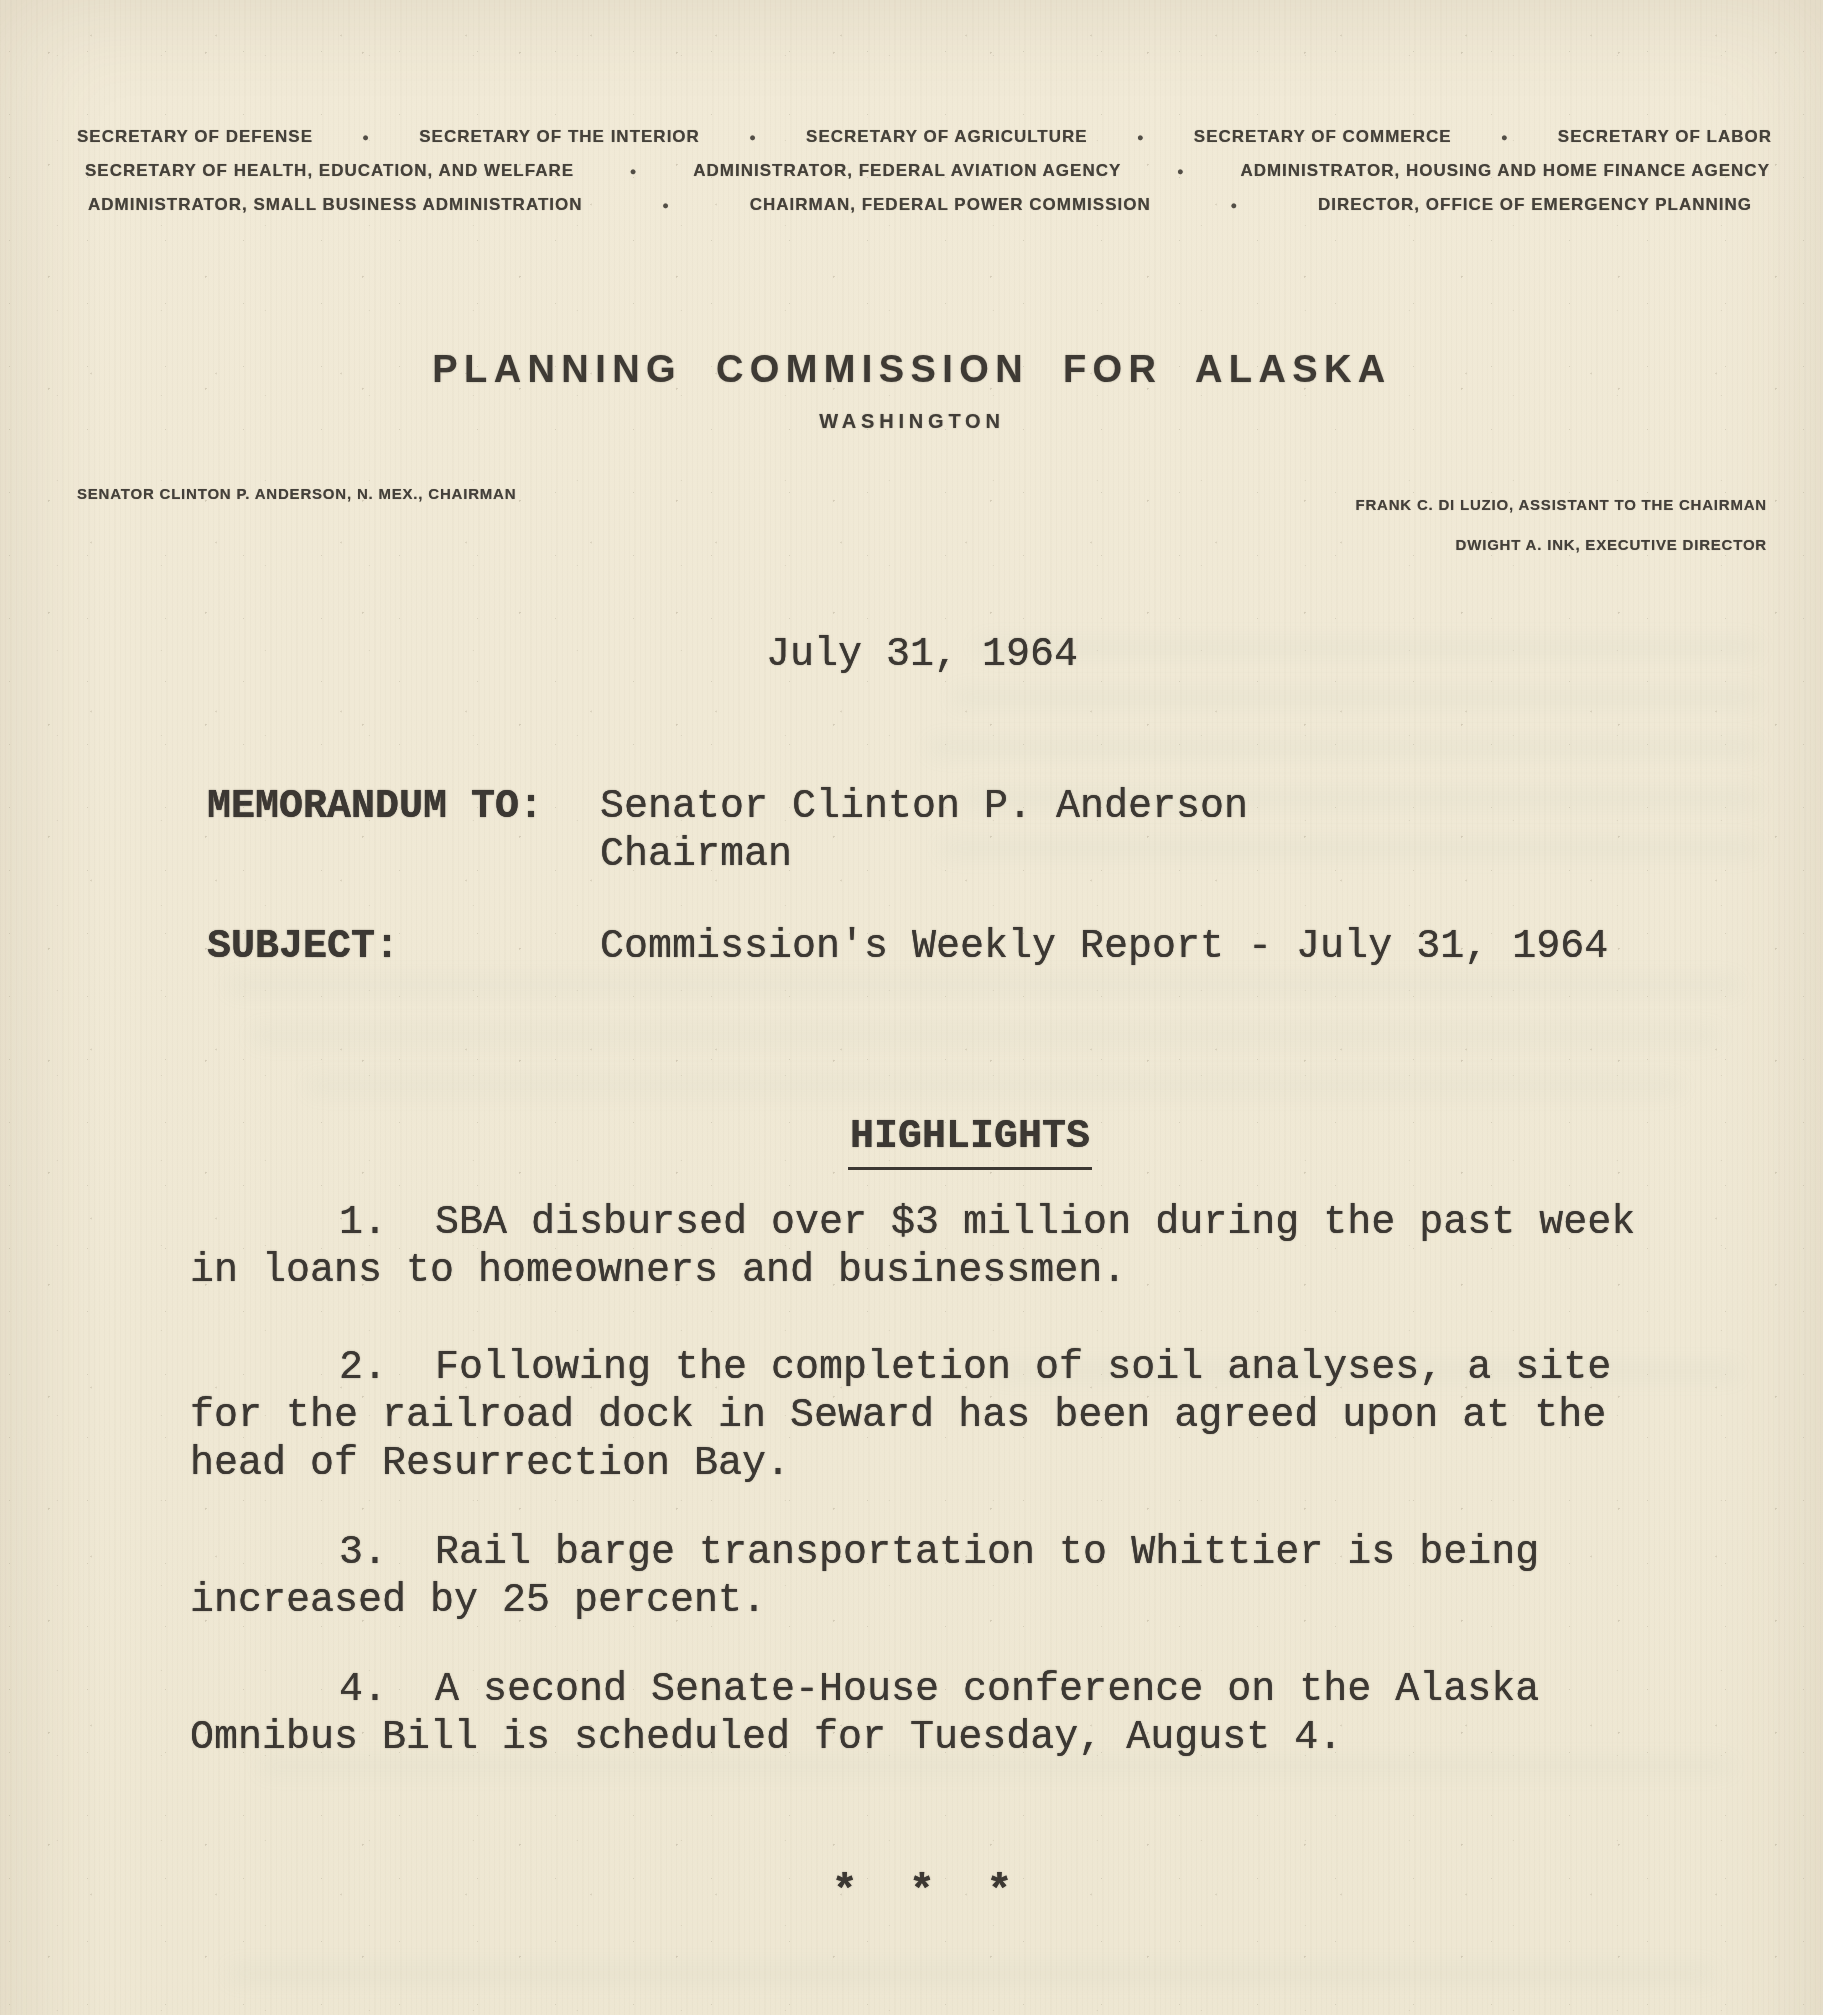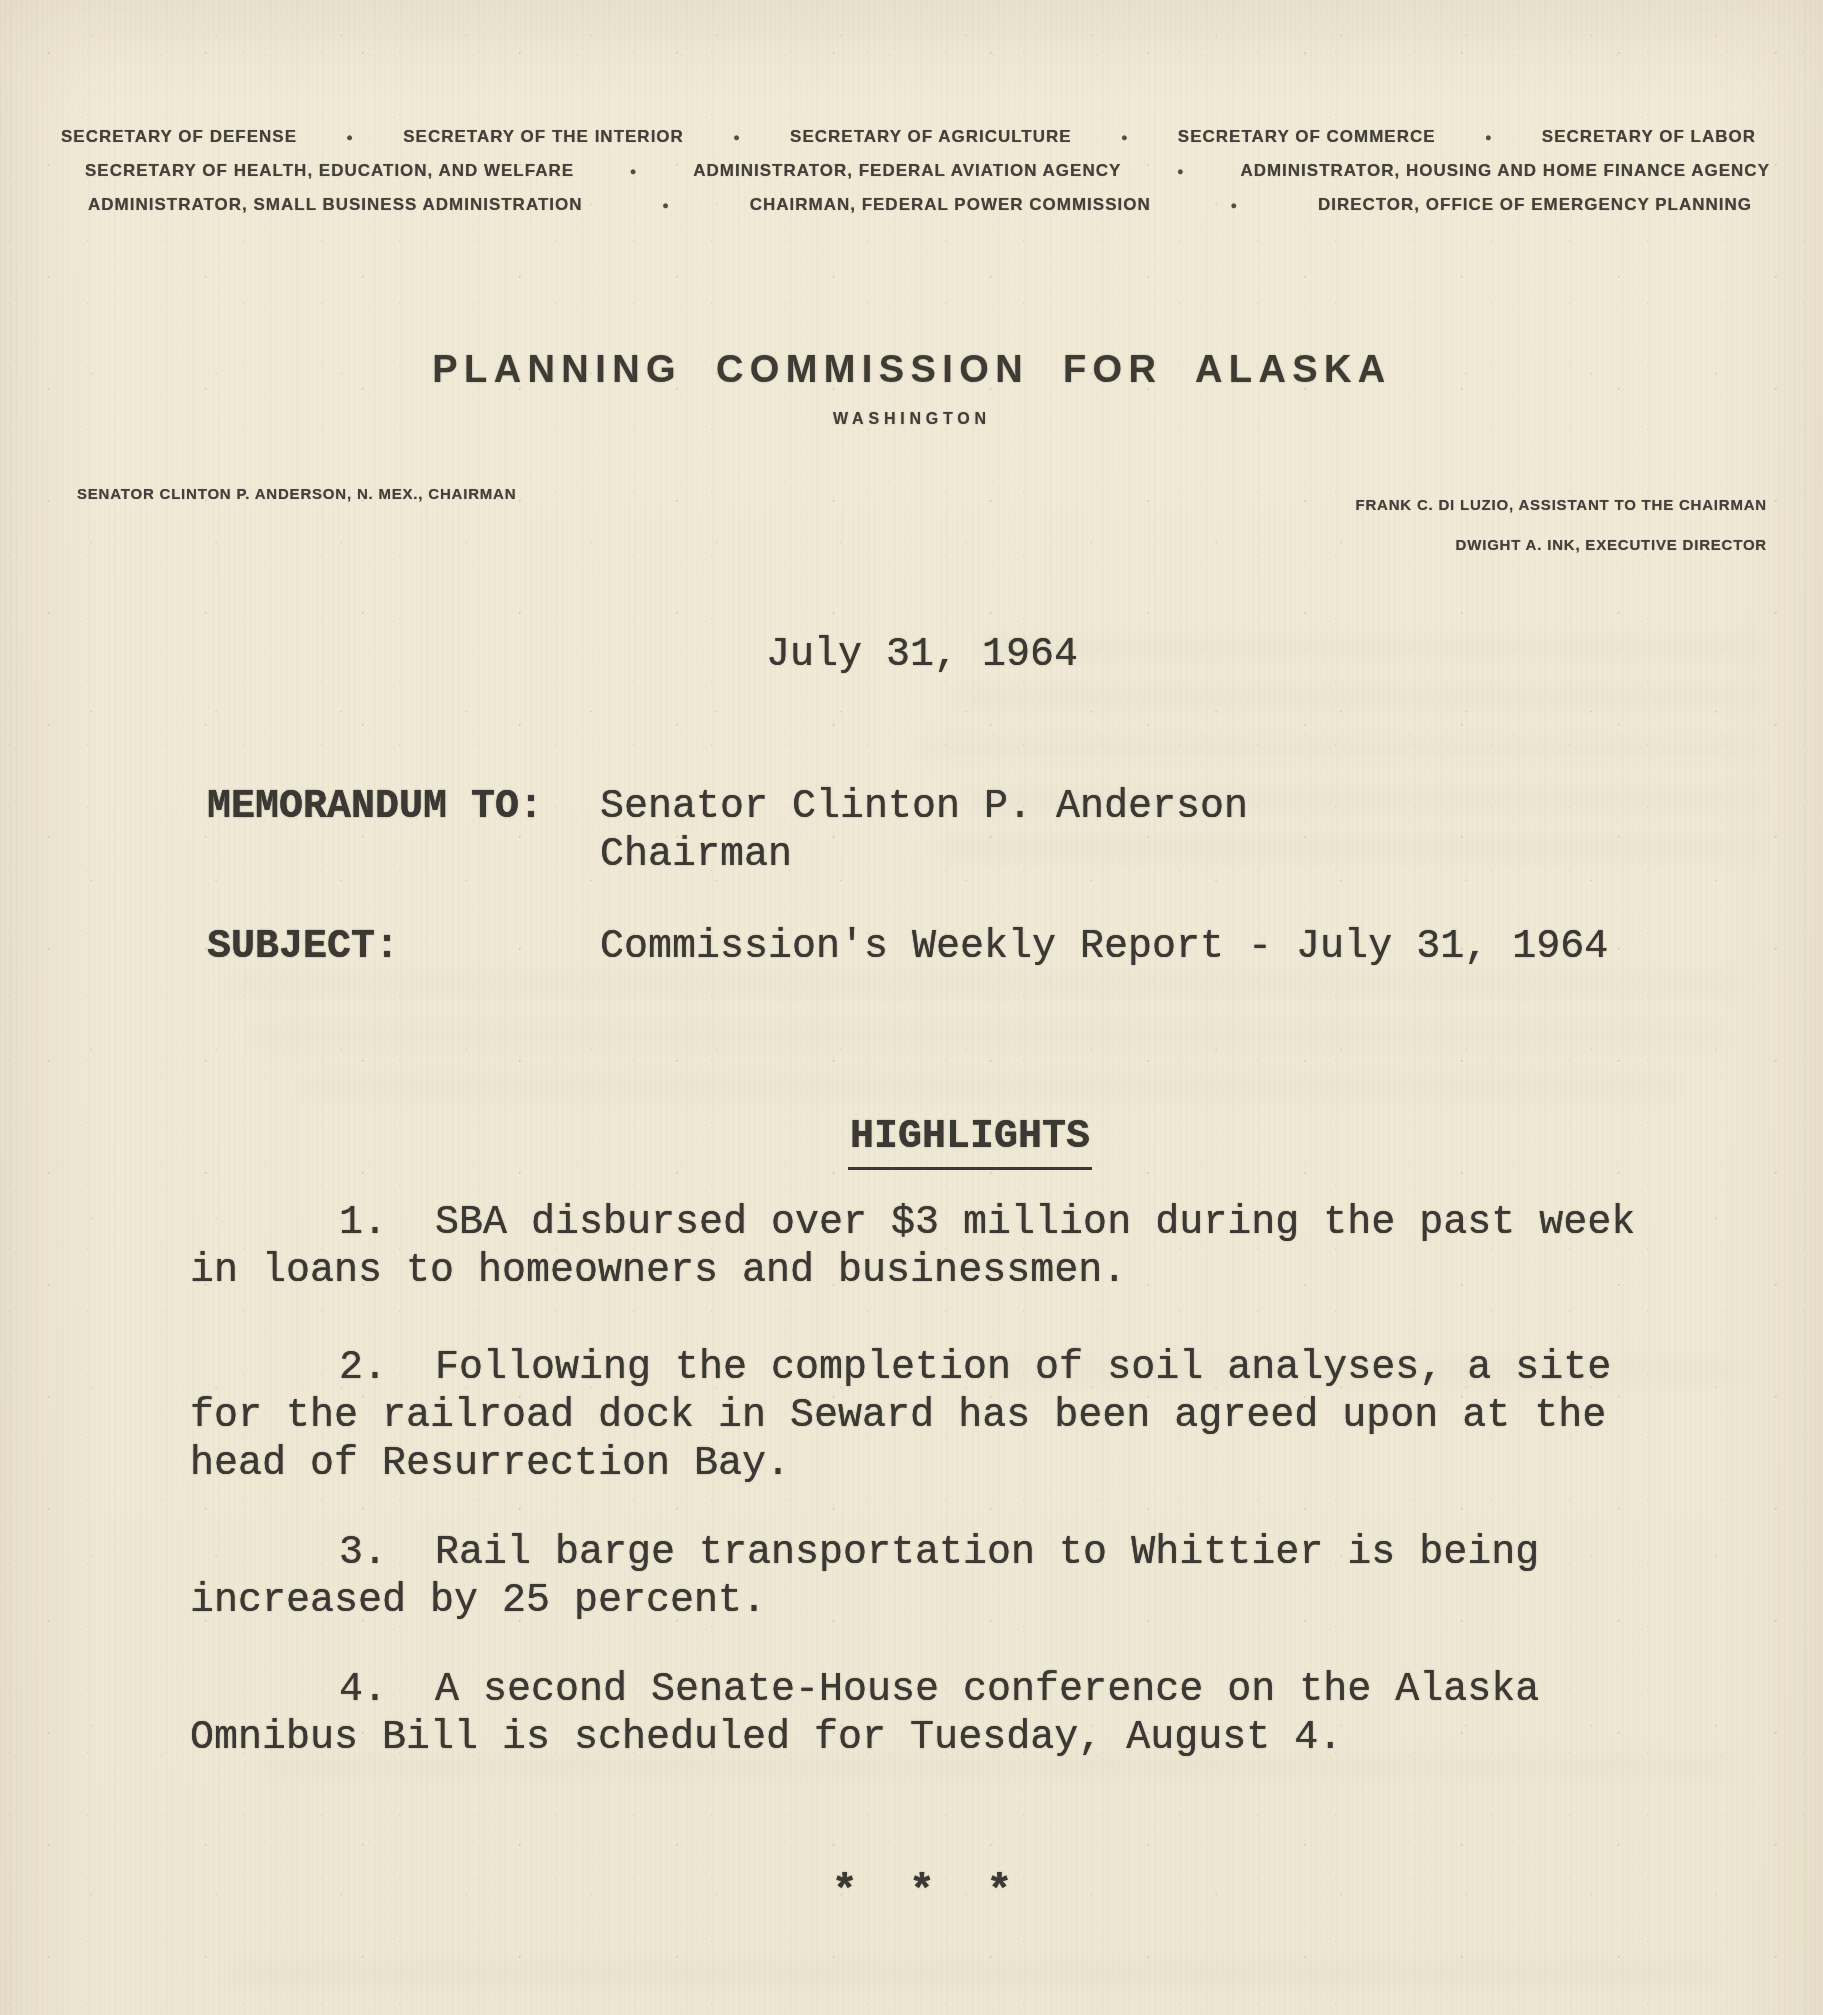--- a/index.html
+++ b/index.html
@@ -19,35 +19,35 @@
   }
   .abs{position:absolute;}
   
   #letterhead{position:absolute; inset:0; pointer-events:none;}
   .lh-row{
     position:absolute; display:flex; justify-content:space-between; align-items:center;
     font-size:17px; font-weight:700; letter-spacing:1px; color:#45413a;
     text-shadow:0 0 0.8px rgba(69,65,58,.65);
     white-space:nowrap;
   }
-  .lh-row1{top:127px; left:61px; width:1695px;}
+  .lh-row1{top:127px; left:77px; width:1695px;}
   .lh-row2{top:161px; left:85px; width:1685px;}
   .lh-row3{top:195px; left:88px; width:1664px;}
   .lh-bullet{font-size:11px; line-height:17px; opacity:.92;}
   
   .title{
     left:0; right:0; text-align:center; font-weight:700; color:#3e3a34;
     font-size:38px; letter-spacing:6.4px; word-spacing:17px;
     text-shadow:0 0 1.6px rgba(62,58,52,.45);
   }
   .title-l1{top:285px;}
   .title-l2{top:348px;}
   .washington{
     top:410px; left:0; right:0; text-align:center; font-weight:700; color:#413d37;
-    font-size:16px; letter-spacing:4.8px; text-shadow:0 0 1.2px rgba(65,61,55,.5);
+    font-size:20px; letter-spacing:4.8px; text-shadow:0 0 1.2px rgba(65,61,55,.5);
   }
   
   .officer{font-size:15px; font-weight:700; color:#44403a; letter-spacing:0.8px;
     text-shadow:0 0 0.8px rgba(68,64,58,.6); white-space:nowrap;}
   .officer-left{top:485px; left:77px;}
   .officer-right{top:485px; right:57px; text-align:right; line-height:40px;}
   
   .typed{
     font-family:"Liberation Mono", monospace; font-size:40px; line-height:48px;
     color:#3c3833; white-space:pre-wrap;

